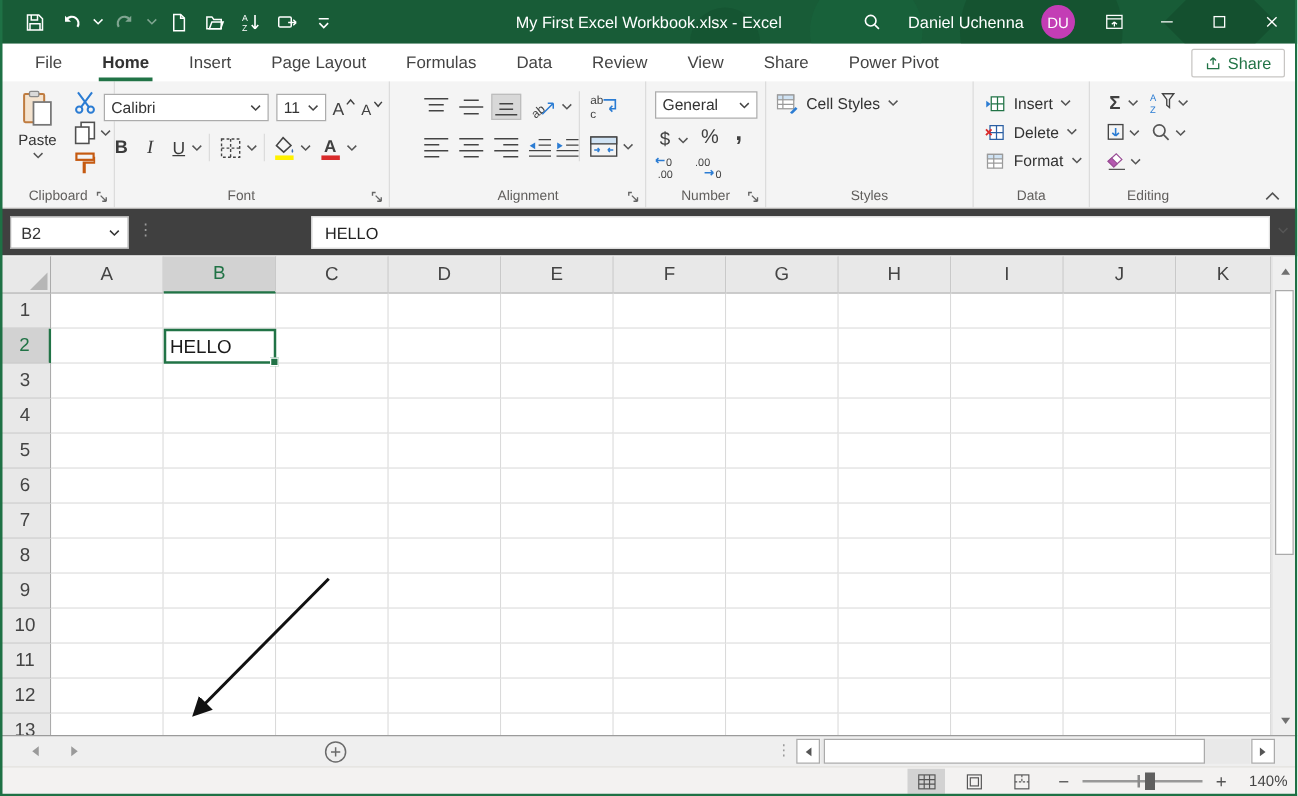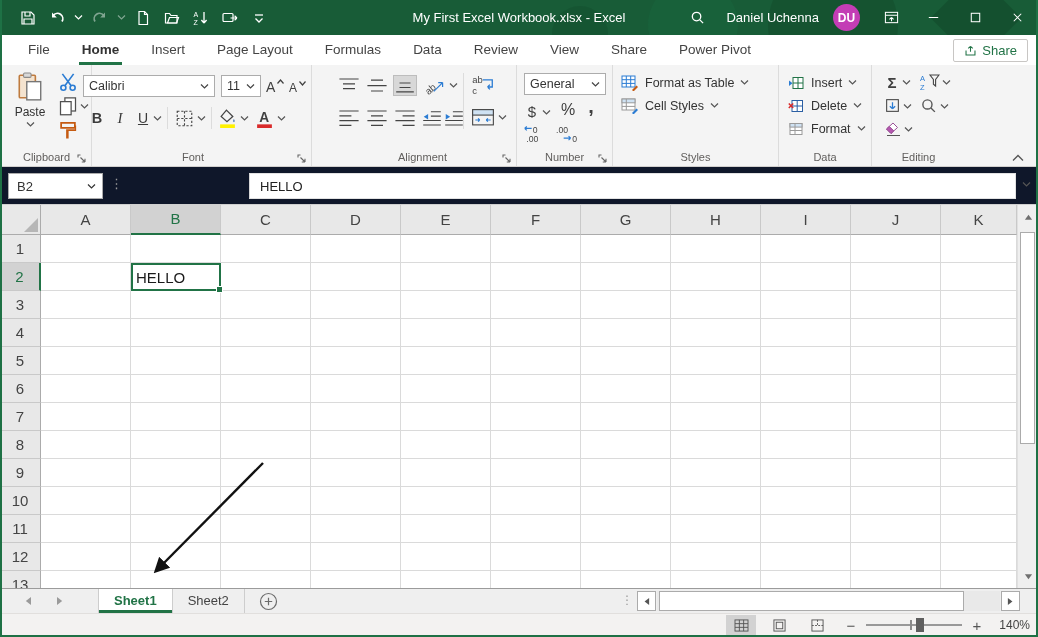--- a/index.html
+++ b/index.html
@@ -17,21 +17,21 @@
   .qbtn { width:24px; height:24px; display:flex; align-items:center; justify-content:center; color:#fff; }
   .qbtn svg { width:16px; height:16px; }
   .chev-s { width:9px; height:9px; display:inline-flex; color:inherit; }
   .chev-s svg { width:9px; height:9px; }
   .dim { opacity:.45; }
   .tb-title { position:absolute; left:0; right:0; top:0; height:35px; line-height:35px; text-align:center; font-size:13px; color:#fff; z-index:2; }
   .tb-right { position:absolute; right:0; top:0; height:35px; display:flex; align-items:center; z-index:3; }
   .tb-ic { width:42px; height:35px; display:flex; align-items:center; justify-content:center; color:#fff; }
   .tb-ic svg { width:15px; height:15px; }
   .tb-user { font-size:13px; margin:0 4px 0 8px; }
-  .avatar { width:27px; height:27px; border-radius:50%; background:#C33DB5; color:#fff; font-size:12px; font-weight:700; display:flex; align-items:center; justify-content:center; margin:0 10px; }
+  .avatar { width:27px; height:27px; border-radius:50%; background:#C33DB5; color:#fff; font-size:12px; font-weight:400; display:flex; align-items:center; justify-content:center; margin:0 10px; }
 
   
   .tabrow { position:absolute; top:35px; left:0; right:0; height:30px; background:#fff; display:flex; padding-left:12px; z-index:2; }
   .rtab { padding:0 16px; line-height:29px; font-size:13.5px; color:#444; position:relative; white-space:nowrap; }
   .rtab.active { font-weight:700; color:#333; }
   .rtab.active::after { content:""; position:absolute; left:13px; right:13px; bottom:0; height:3px; background:#217346; }
   .share-btn { position:absolute; right:10px; top:39px; height:23px; display:flex; align-items:center; gap:5px; padding:0 10px; border:1px solid #C8C6C4; border-radius:2px; background:#fff; color:#217346; font-size:13px; z-index:3; }
   .share-btn svg { width:13px; height:13px; }
 
   
@@ -48,21 +48,21 @@
   .glyph-b { font-weight:800; font-size:14.5px; color:#3b3b3b; }
   .glyph-i { font-style:italic; font-family:"Liberation Serif", serif; font-size:15px; color:#3b3b3b; }
   .glyph-u { text-decoration:underline; font-size:14px; color:#3b3b3b; }
   .menu-rows { position:absolute; left:6px; top:6px; right:2px; }
   .srow { display:flex; align-items:center; gap:6px; height:23px; font-size:12.5px; color:#333; padding-left:2px; white-space:nowrap; }
   .srow .mic { width:18px; height:16px; display:inline-flex; }
   .srow .mic svg { width:100%; height:100%; }
   .collapse-chev { position:absolute; right:14px; bottom:8px; width:12px; height:10px; color:#555; }
 
   
-  .frow { position:absolute; top:167px; left:0; right:0; height:38px; background:#0f172a; border-bottom:1px solid #CFCFCF; }
+  .frow { position:absolute; top:167px; left:0; right:0; height:38px; background:#404040; border-bottom:1px solid #CFCFCF; }
   .namebox { position:absolute; left:8px; top:6px; width:95px; height:26px; background:#fff; border:1px solid #ACACAC; display:flex; align-items:center; font-size:13px; color:#333; padding:0 6px 0 8px; }
   .fdots { position:absolute; left:110px; top:9px; color:#9a9a9a; font-size:13px; }
   .fbuttons { position:absolute; left:121px; top:6px; width:128px; height:26px; background:#fff; border:1px solid #E2E2E2; display:flex; align-items:center; gap:16px; padding-left:12px; }
   .fbtn { color:#9a9a9a; display:flex; align-items:center; }
   .fbtn svg { width:12px; height:12px; }
   .fx { color:#555; font-style:italic; font-family:"Liberation Serif", serif; font-size:14px; font-weight:600; }
   .fbar { position:absolute; left:249px; top:6px; right:22px; height:26px; background:#fff; border:1px solid #E2E2E2; border-left:1px solid #D6D6D6; display:flex; align-items:center; padding-left:10px; font-size:13px; color:#222; }
   .fchev { position:absolute; right:5px; top:13px; width:11px; height:11px; color:#555; }
 
   
@@ -508,35 +508,20 @@
         </div>
       <div class="rlabel">Number</div>
       <span class="launcher"><svg viewBox="0 0 11 11">
             <path d="M2 4.5V2h2.5" fill="none" stroke="currentColor" stroke-width="1.1"></path>
             <path d="M4.5 4.5L9 9m0 0V5.8M9 9H5.8" fill="none" stroke="currentColor" stroke-width="1.1"></path>
           </svg></span>
     </div>
 
     <div class="rgroup" style="left:613px;width:166px;">
       <div class="menu-rows" id="styles-rows">
-          <div class="srow">
-            <span class="mic">
-              <svg viewBox="0 0 18 16">
-                <rect x="1" y="1" width="13" height="11" fill="#fff" stroke="#2B7CD3"></rect>
-                <path d="M1 4.7h13M1 8.4h13M5.3 1v11M9.7 1v11" stroke="#2B7CD3"></path>
-                <path d="M11 15l4.5-4.5 1.5 1.5L12.5 16.5z" fill="#C55A11"></path>
-              </svg>
-            </span>
-            <span>Format as Table</span>
-            <span class="chev-s" style="color: rgb(85, 85, 85);">
-              <svg viewBox="0 0 9 6">
-                <path d="M1 1l3.5 3.5L8 1" fill="none" stroke="currentColor" stroke-width="1.2"></path>
-              </svg>
-            </span>
-          </div>
           <div class="srow">
             <span class="mic">
               <svg viewBox="0 0 18 16">
                 <rect x="1" y="1" width="13" height="11" fill="#fff" stroke="#9a9a9a"></rect>
                 <rect x="1" y="1" width="13" height="3.8" fill="#CFE2F3" stroke="#9a9a9a"></rect>
                 <path d="M5.3 1v11M1 8.4h13" stroke="#9a9a9a"></path>
                 <path d="M11 15l4.5-4.5 1.5 1.5L12.5 16.5z" fill="#2B7CD3"></path>
               </svg>
             </span>
             <span>Cell Styles</span>
@@ -882,24 +867,20 @@
     <span class="navbtn" style="left:14px;">
         <svg viewBox="0 0 8 10">
           <path d="M7 1L1.8 5 7 9z" fill="currentColor"></path>
         </svg>
       </span>
     <span class="navbtn" style="left:46px;">
         <svg viewBox="0 0 8 10">
           <path d="M1 1l5.2 4L1 9z" fill="currentColor"></path>
         </svg>
       </span>
-    <div class="stabs" id="sheet-tabs">
-        <div class="stab active">Sheet1</div>
-        <div class="stab">Sheet2</div>
-      </div>
     <span class="newsheet"><svg viewBox="0 0 19 19">
           <circle cx="9.5" cy="9.5" r="8" fill="none" stroke="currentColor" stroke-width="1.2"></circle>
           <path d="M9.5 5.8v7.4M5.8 9.5h7.4" stroke="currentColor" stroke-width="1.2"></path>
         </svg></span>
     <div class="sdots">⋮</div>
     <span class="hs-btn" style="left:637px;">
         <svg viewBox="0 0 8 10">
           <path d="M7 1L1.8 5 7 9z" fill="currentColor"></path>
         </svg>
       </span>

